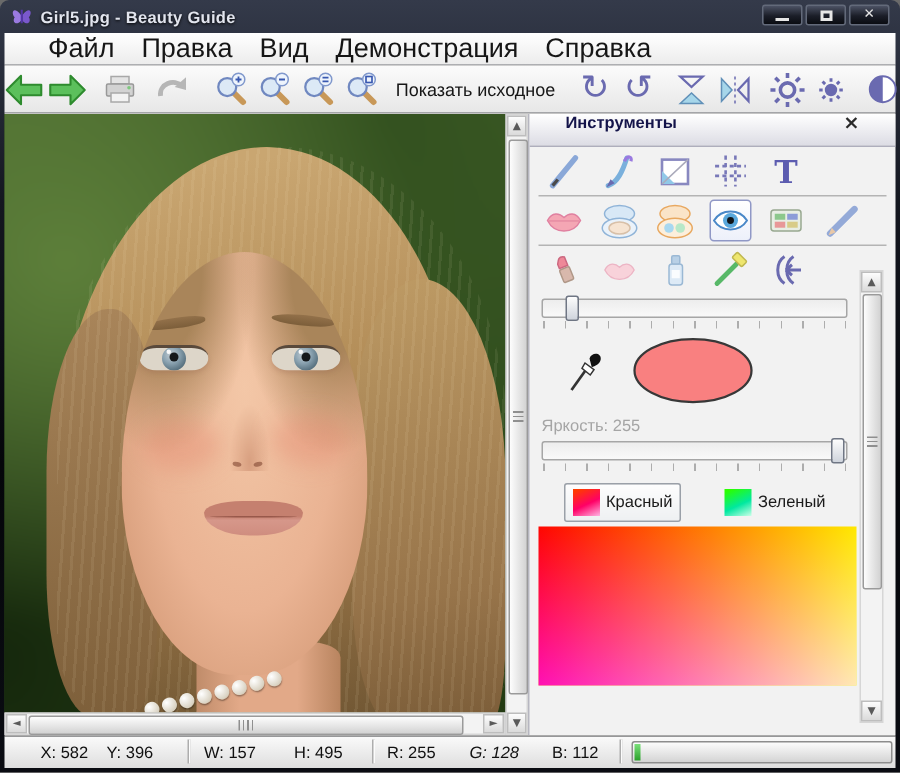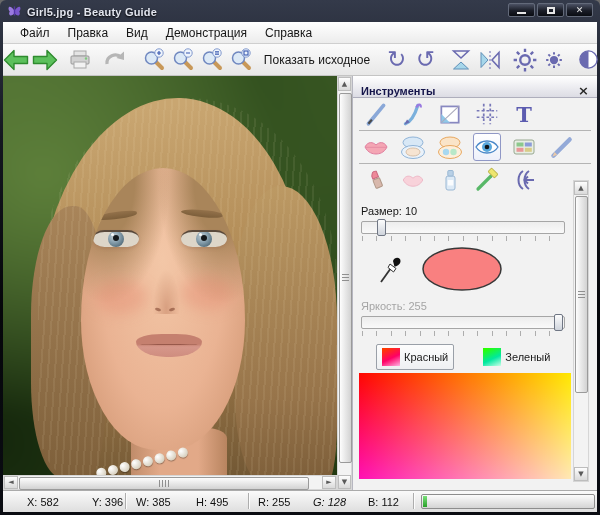--- a/index.html
+++ b/index.html
@@ -10,21 +10,21 @@
   .app-icon{margin:3px 5px 0 7px;flex:0 0 auto;}
   .title-text{color:#e2e5ee;font-size:11px;font-weight:bold;text-shadow:0 1px 2px #000;letter-spacing:.2px;margin-top:1px;}
   .win-buttons{position:absolute;right:7px;top:3px;display:flex;gap:2px;}
   .win-btn{width:27px;height:14px;background:linear-gradient(#4c5264,#1b1e28 55%,#0a0c12);border:1px solid #636a7a;
     border-radius:2px;display:flex;align-items:center;justify-content:center;color:#e6e6e6;font-size:9px;line-height:1;box-sizing:border-box;}
   .glyph-min{width:9px;height:2px;background:#e6e6e6;margin-top:5px;}
   .glyph-max{width:8px;height:7px;border:2px solid #e6e6e6;box-sizing:border-box;}
   .glyph-close{font-size:9px;font-weight:bold;font-family:"DejaVu Sans",sans-serif;}
   
   .menubar{position:absolute;top:22px;left:3px;width:594px;height:22px;background:linear-gradient(#ffffff,#ececec);
-    border-bottom:1px solid #cfcfcf;display:flex;align-items:center;padding-left:8px;box-sizing:border-box;font-size:12px;color:#161616;}
+    border-bottom:1px solid #cfcfcf;display:flex;align-items:center;padding-left:20px;box-sizing:border-box;font-size:18px;color:#161616;}
   .menu-item{padding:2px 9px;cursor:default;}
   
   .toolbar{position:absolute;top:44px;left:3px;width:594px;height:32px;background:linear-gradient(#fbfbfb,#e7e7e7);
     border-bottom:1px solid #c4c4c4;display:flex;align-items:center;padding-left:5px;box-sizing:border-box;justify-content:center;}
   .tbtn{width:29px;height:27px;display:flex;align-items:center;justify-content:center;flex:0 0 auto;}
   .tbtn svg{display:block;}
   .sp6{margin-left:6px;} .sp10{margin-left:10px;}
   .show-original{font-size:12px;color:#161616;padding:0 12px 0 8px;white-space:nowrap;}
   .glyph-rotate{font-size:23px;line-height:1;color:#6a6ab0;font-family:"DejaVu Sans",sans-serif;}
   
@@ -76,21 +76,21 @@
   .vthumb{position:absolute;left:1px;width:11px;background:linear-gradient(to right,#fdfdfd,#d2d2d2);
     border:1px solid #9a9a9a;border-radius:2px;display:flex;align-items:center;justify-content:center;}
   .hthumb{position:absolute;top:1px;height:11px;background:linear-gradient(#fdfdfd,#d2d2d2);
     border:1px solid #9a9a9a;border-radius:2px;display:flex;align-items:center;justify-content:center;}
   .gripH{width:7px;height:8px;background:repeating-linear-gradient(to bottom,#8f8f8f 0 1px,rgba(0,0,0,0) 1px 3px);}
   .gripV{width:10px;height:7px;background:repeating-linear-gradient(to right,#8f8f8f 0 1px,rgba(0,0,0,0) 1px 3px);}
   
   .panel{position:absolute;left:352px;top:76px;width:245px;height:414px;background:#f2f2f2;border-left:1px solid #b6b6c0;
     box-sizing:border-box;overflow:hidden;}
   .panel-header{height:21px;background:linear-gradient(#ffffff,#dcdce4);border-bottom:1px solid #aeaebc;display:flex;
-    align-items:flex-end;padding:0 8px;font-size:11px;font-weight:bold;color:#14144a;}
+    align-items:flex-start;padding:0 24px;font-size:11px;font-weight:bold;color:#14144a;}
   .panel-close{margin-left:auto;color:#2a2a2a;font-size:13px;font-weight:bold;line-height:1;font-family:"DejaVu Sans",sans-serif;}
   .tool-row{display:flex;align-items:center;padding-left:9px;height:32px;gap:9px;}
   .tool{width:28px;height:28px;display:flex;align-items:center;justify-content:center;box-sizing:border-box;}
   .tool.selected{border:1px solid #9098c6;border-radius:3px;background:linear-gradient(#ffffff,#edf0fa);}
   .ttext{font-family:"DejaVu Serif",serif;font-size:21px;font-weight:bold;color:#5c5cb0;line-height:1;}
   .sep{border-top:1px solid #b4b4b4;margin:0 6px;}
   .eye-section{position:absolute;left:6px;top:122px;width:214px;bottom:0;font-size:11px;color:#161616;}
   .section-heading{font-weight:bold;font-size:12px;border-bottom:1px solid #7e7e7e;padding:2px 0 3px 2px;width:210px;}
   .param-label{margin:7px 0 4px 2px;}
   .slider{position:relative;width:204px;height:13px;margin:1px 0 2px 2px;background:linear-gradient(#ededed,#f9f9f9);
@@ -458,21 +458,20 @@
           <g stroke="#6a6ab0" stroke-width="2" fill="none">
             <path d="M12 4 C6 8 6 18 12 22"></path>
             <path d="M18 4 C12 8 12 18 18 22"></path>
             <path d="M23 13 L13 13 M13 13 L17 9.5 M13 13 L17 16.5"></path>
           </g>
         </svg>
       </span>
     </div>
 
     <div class="eye-section">
-      <div class="param-label">Размер: 10</div>
       <div class="slider">
         <div class="sthumb" style="left:15px;"></div>
       </div>
       <div class="ticks"></div>
 
       <div class="color-row">
         <span class="dropper">
           <svg width="30" height="36" viewBox="0 0 30 36">
             <line x1="6" y1="31" x2="16" y2="17" stroke="#333" stroke-width="1.8"></line>
             <path d="M15 13 L21 17.5 L18.5 21 L13 16.5 Z" fill="#ffffff" stroke="#333"></path>
@@ -518,23 +517,23 @@
       <div class="scroll-btn" style="left:0;top:0;width:14px;height:14px;">▲</div>
       <div class="vthumb" style="top:15px;height:195px;">
           <span class="gripH"></span>
         </div>
       <div class="scroll-btn" style="left:0;bottom:0;width:14px;height:14px;">▼</div>
     </div>
   </div>
 
   <div class="statusbar">
     <span class="sb-field" style="left:24px;">X: 582</span>
-    <span class="sb-field" style="left:89px;">Y: 396</span>
+    <span class="sb-field" style="left:68px;">Y: 396</span>
     <span class="sb-div" style="left:122px;"></span>
-    <span class="sb-field" style="left:133px;">W: 385</span>
+    <span class="sb-field" style="left:133px;">W: 157</span>
     <span class="sb-field" style="left:193px;">H: 495</span>
     <span class="sb-div" style="left:245px;"></span>
     <span class="sb-field" style="left:255px;">R: 255</span>
     <span class="sb-field" style="left:310px;font-style:italic;">G: 128</span>
     <span class="sb-field" style="left:365px;">B: 112</span>
     <span class="sb-div" style="left:410px;"></span>
     <span class="progress">
       <span class="progress-fill"></span>
     </span>
   </div>

